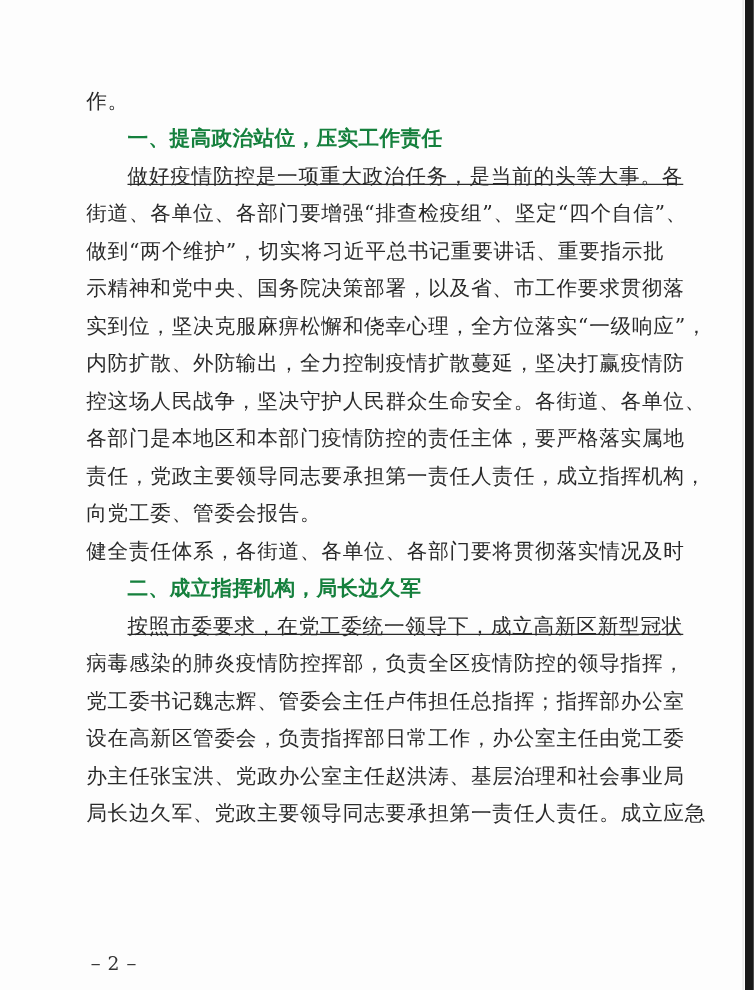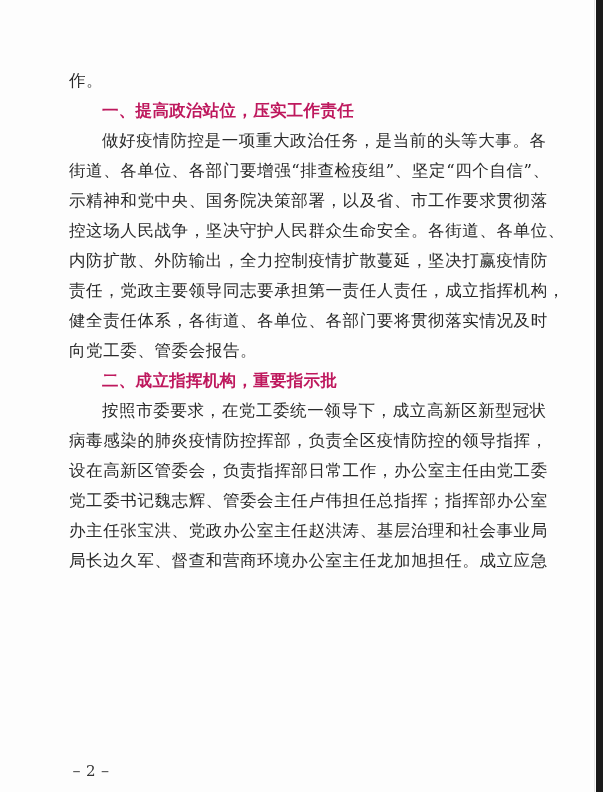--- a/index.html
+++ b/index.html
@@ -23,56 +23,59 @@
   }
   .body {
     position: absolute; left: 69px; top: 66px; width: 450px;
   }
   .line {
     height: 30px; line-height: 30px; font-size: 16.5px;
     white-space: nowrap; letter-spacing: 0.6px;
     text-align: justify; text-align-last: justify;
   }
   .line.last { text-align-last: left; }
-  .line.indent { padding-left: 33px; }
+  .line.indent { padding-left: 33px; text-decoration: underline; }
   .heading {
     height: 30px; line-height: 30px; font-size: 16.5px; font-weight: bold;
     font-family: "DejaVu Sans", "Liberation Sans", sans-serif;
-    padding-left: 33px; white-space: nowrap; color: #be185d;
+    padding-left: 33px; white-space: nowrap; color: #15803d;
     letter-spacing: 0.3px;
   }
   .page-number {
     position: absolute; left: 69px; top: 762px; font-size: 15px;
     color: #333; letter-spacing: 2px;
   }
 </style>
 </head>
 <body>
 
 <div class="page">
   <div class="body">
     <div class="line last">作。</div>
 
     <div class="heading">一、提高政治站位，压实工作责任</div>
 
     <div class="line indent">做好疫情防控是一项重大政治任务，是当前的头等大事。各</div>
     <div class="line">街道、各单位、各部门要增强“排查检疫组”、坚定“四个自信”、</div>
+    <div class="line">做到“两个维护”，切实将习近平总书记重要讲话、重要指示批</div>
     <div class="line">示精神和党中央、国务院决策部署，以及省、市工作要求贯彻落</div>
+    <div class="line">实到位，坚决克服麻痹松懈和侥幸心理，全方位落实“一级响应”，</div>
+    <div class="line">内防扩散、外防输出，全力控制疫情扩散蔓延，坚决打赢疫情防</div>
     <div class="line">控这场人民战争，坚决守护人民群众生命安全。各街道、各单位、</div>
-    <div class="line">内防扩散、外防输出，全力控制疫情扩散蔓延，坚决打赢疫情防</div>
+    <div class="line">各部门是本地区和本部门疫情防控的责任主体，要严格落实属地</div>
     <div class="line">责任，党政主要领导同志要承担第一责任人责任，成立指挥机构，</div>
+    <div class="line last">向党工委、管委会报告。</div>
     <div class="line">健全责任体系，各街道、各单位、各部门要将贯彻落实情况及时</div>
-    <div class="line last">向党工委、管委会报告。</div>
 
-    <div class="heading">二、成立指挥机构，重要指示批</div>
+    <div class="heading">二、成立指挥机构，局长边久军</div>
 
     <div class="line indent">按照市委要求，在党工委统一领导下，成立高新区新型冠状</div>
     <div class="line">病毒感染的肺炎疫情防控挥部，负责全区疫情防控的领导指挥，</div>
+    <div class="line">党工委书记魏志辉、管委会主任卢伟担任总指挥；指挥部办公室</div>
     <div class="line">设在高新区管委会，负责指挥部日常工作，办公室主任由党工委</div>
-    <div class="line">党工委书记魏志辉、管委会主任卢伟担任总指挥；指挥部办公室</div>
     <div class="line">办主任张宝洪、党政办公室主任赵洪涛、基层治理和社会事业局</div>
-    <div class="line">局长边久军、督查和营商环境办公室主任龙加旭担任。成立应急</div>
+    <div class="line">局长边久军、党政主要领导同志要承担第一责任人责任。成立应急</div>
   </div>
 
   <div class="page-number">－2－</div>
 </div>
 <div class="edge-line"></div>
 <div class="edge"></div>
 
 </body></html>

